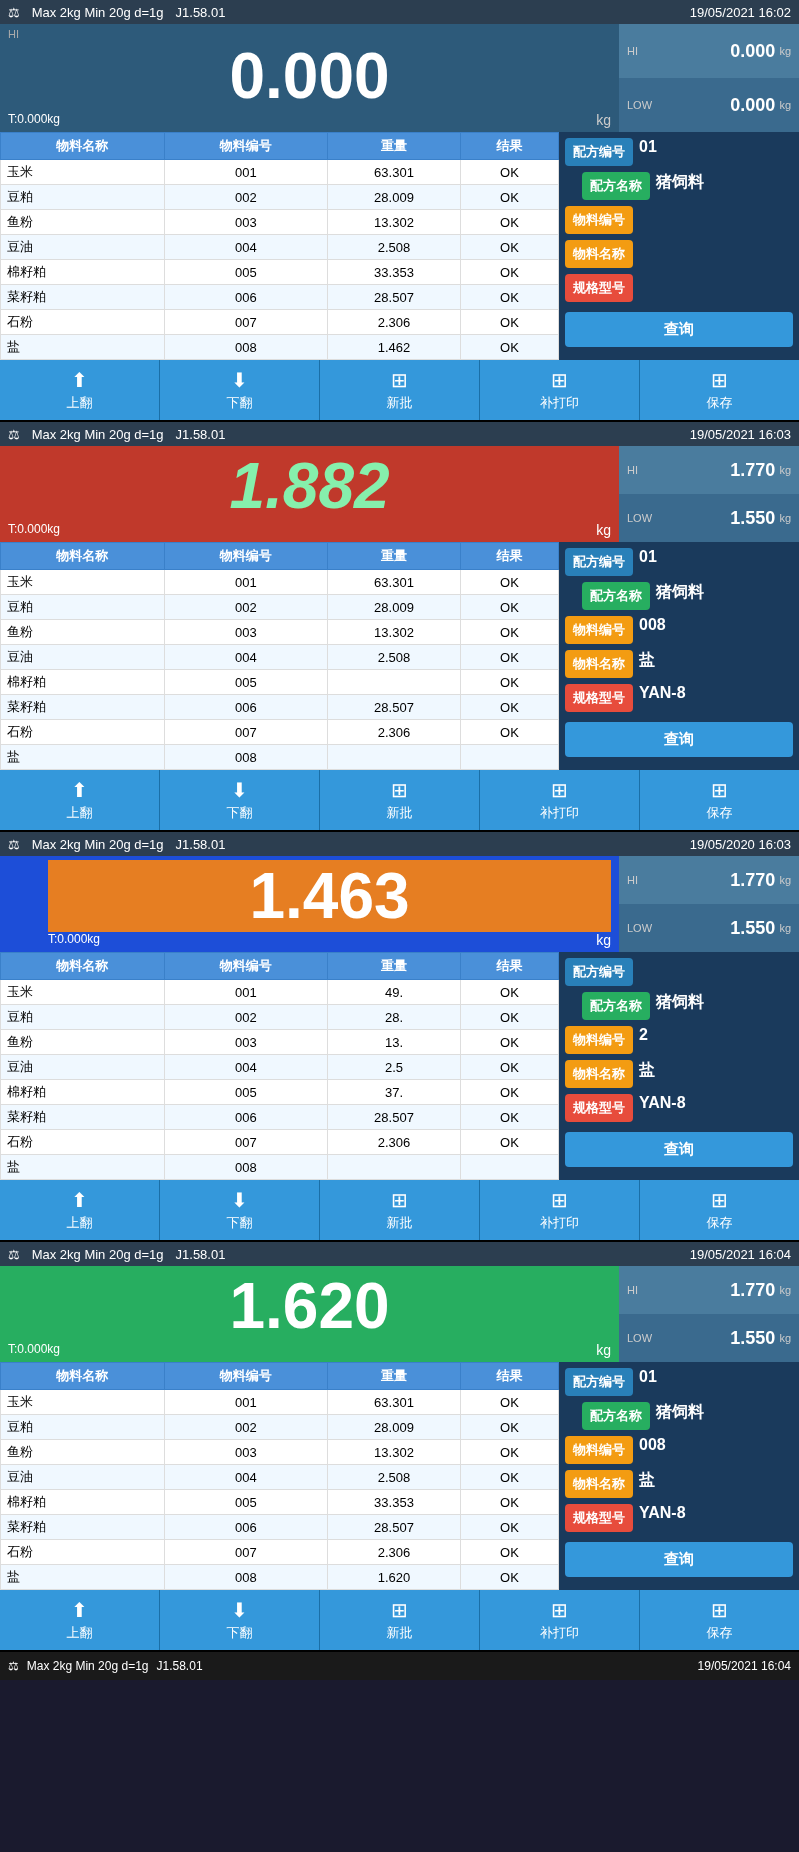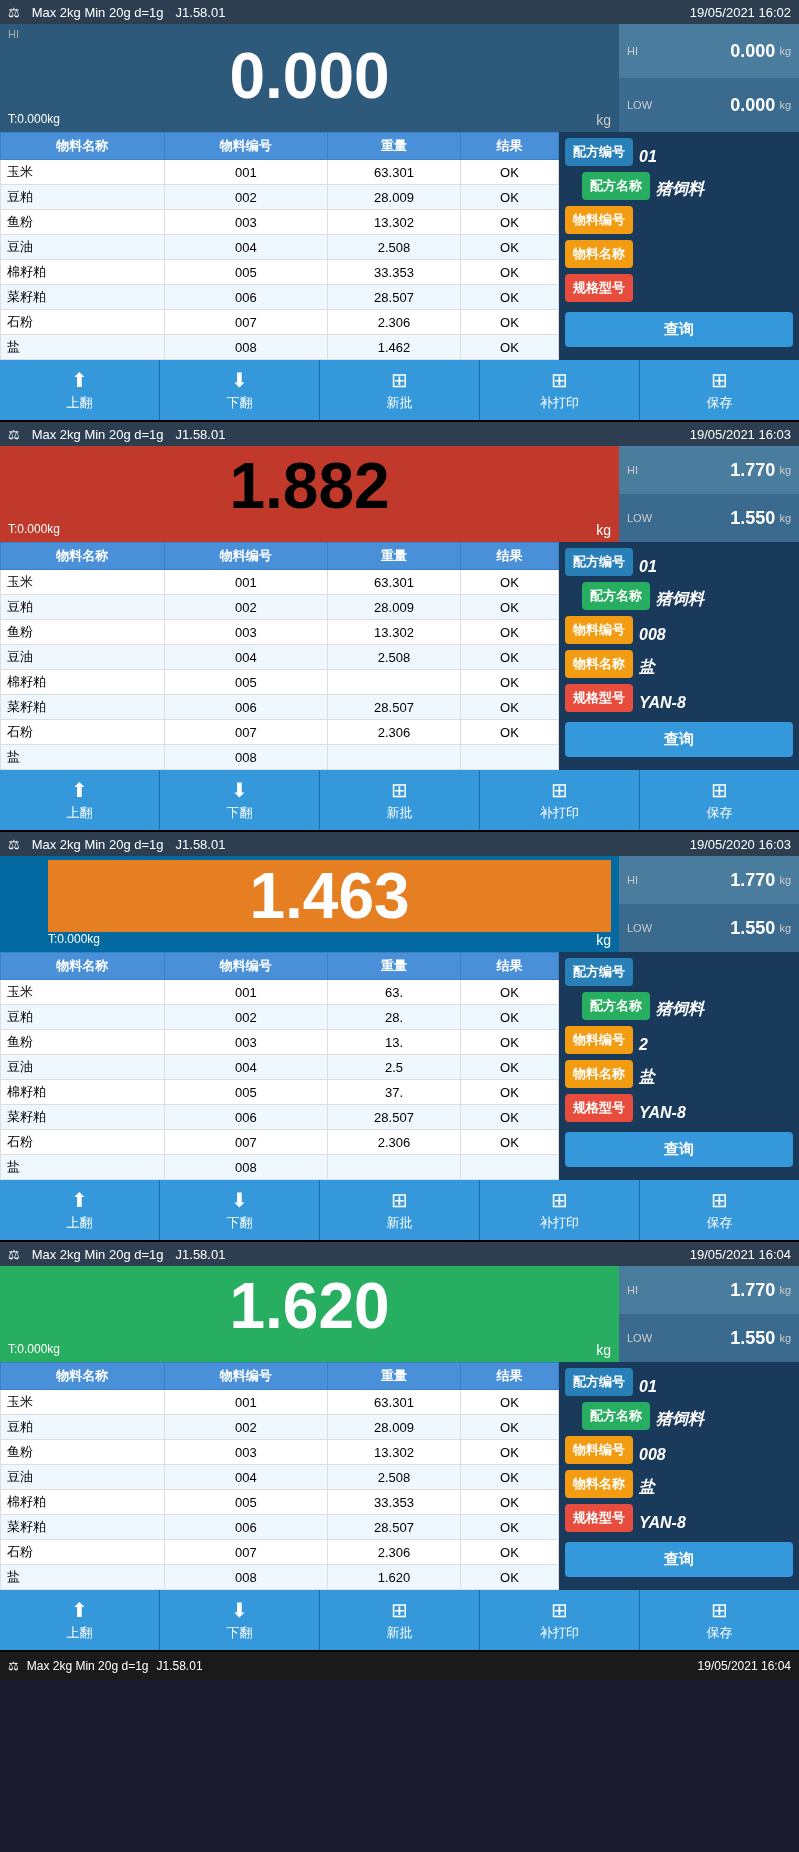--- a/index.html
+++ b/index.html
@@ -174,39 +174,38 @@
       width: 240px;
       background: #1a3a5c;
       padding: 6px;
       display: flex;
       flex-direction: column;
       gap: 6px;
     }
 
     .side-item {
       display: flex;
-      align-items: flex-end;
+      align-items: flex-start;
       gap: 6px;
     }
 
     .side-item-label {
       border-radius: 4px;
       padding: 5px 8px;
       font-size: 13px;
       font-weight: bold;
       color: #fff;
       min-width: 68px;
       text-align: center;
     }
 
     .side-item-value {
       color: #fff;
       font-size: 16px;
       font-weight: bold;
-      font-style: italic;
     }
 
     .bg-blue { background: #2980b9; }
     .bg-green { background: #27ae60; margin-left: 17px; }
     .bg-yellow-orange { background: #f39c12; }
     .bg-red { background: #e74c3c; }
 
     .query-button {
       background: #3498db;
       color: #fff;
@@ -387,21 +386,21 @@
         <span>⚖</span>
         <span>Max 2kg  Min 20g  d=1g</span>
         <span>J1.58.01</span>
       </div>
       <span>19/05/2021  16:03</span>
     </div>
 
     <div class="weight-display-area">
       <div class="weight-main" style="background:#c0392b;">
         <div style="color:#fff;font-size:11px;text-align:right;"></div>
-        <div class="weight-value" style="background:#c0392b;color:#000000;">1.882</div>
+        <div class="weight-value" style="background:#c0392b;color:#86efac;font-style:italic;">1.882</div>
         <div style="display:flex;justify-content:space-between;">
           <span style="color:#fff;font-size:12px;">T:0.000kg</span>
           <span style="color:#fff;font-size:14px;">kg</span>
         </div>
       </div>
       <div class="weight-right-panel">
         <div class="hi-row">
           <span style="color:#ccc;font-size:11px;margin-right:auto;">HI</span>
           <span style="color:#fff;font-size:18px;font-weight:bold;">1.770</span>
           <span style="color:#ccc;font-size:11px;">kg</span>
@@ -530,21 +529,21 @@
     <div class="top-bar">
       <div class="top-bar-left">
         <span>⚖</span>
         <span>Max 2kg  Min 20g  d=1g</span>
         <span>J1.58.01</span>
       </div>
       <span>19/05/2020  16:03</span>
     </div>
 
     <div class="weight-display-area">
-      <div class="weight-main" style="background:#0369a1;padding-left:48px;">
+      <div class="weight-main" style="background:#1d4ed8;padding-left:48px;">
         <div style="color:#fff;font-size:11px;"></div>
         <div class="weight-value" style="background:#e67e22;color:#fff;">1.463</div>
         <div style="display:flex;justify-content:space-between;">
           <span style="color:#fff;font-size:12px;">T:0.000kg</span>
           <span style="color:#fff;font-size:14px;">kg</span>
         </div>
       </div>
       <div class="weight-right-panel">
         <div class="hi-row">
           <span style="color:#ccc;font-size:11px;margin-right:auto;">HI</span>
@@ -567,21 +566,21 @@
               <th>物料名称</th>
               <th>物料编号</th>
               <th>重量</th>
               <th>结果</th>
             </tr>
           </thead>
           <tbody id="tbody-3">
           <tr>
                 <td>玉米</td>
                 <td>001</td>
-                <td>63.</td>
+                <td>49.</td>
                 <td>OK</td>
               </tr>
               <tr>
                 <td>豆粕</td>
                 <td>002</td>
                 <td>28.</td>
                 <td>OK</td>
               </tr>
               <tr>
                 <td>鱼粉</td>

